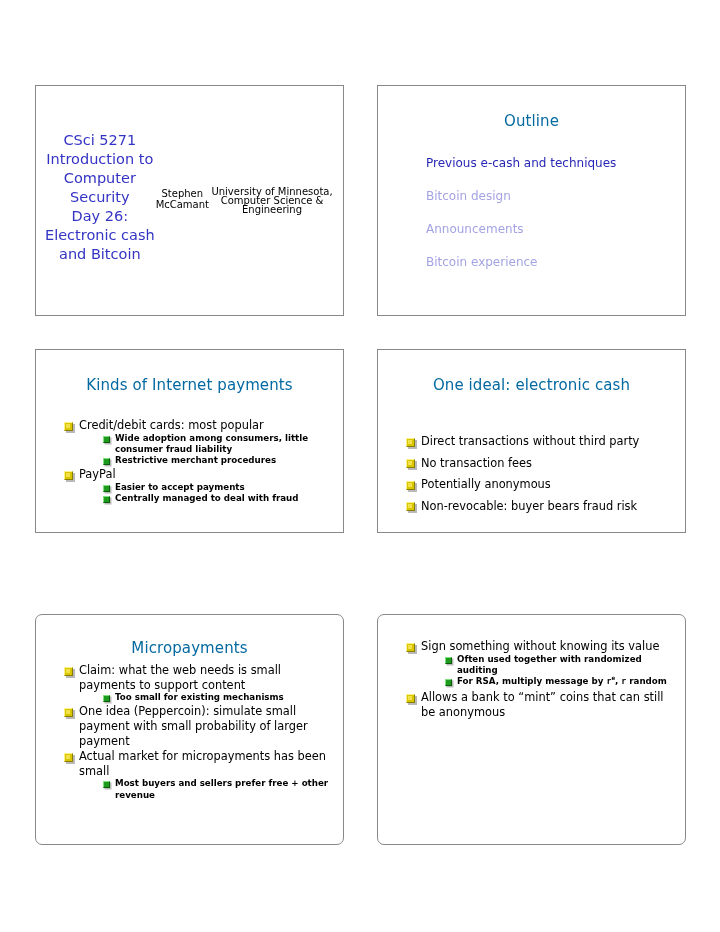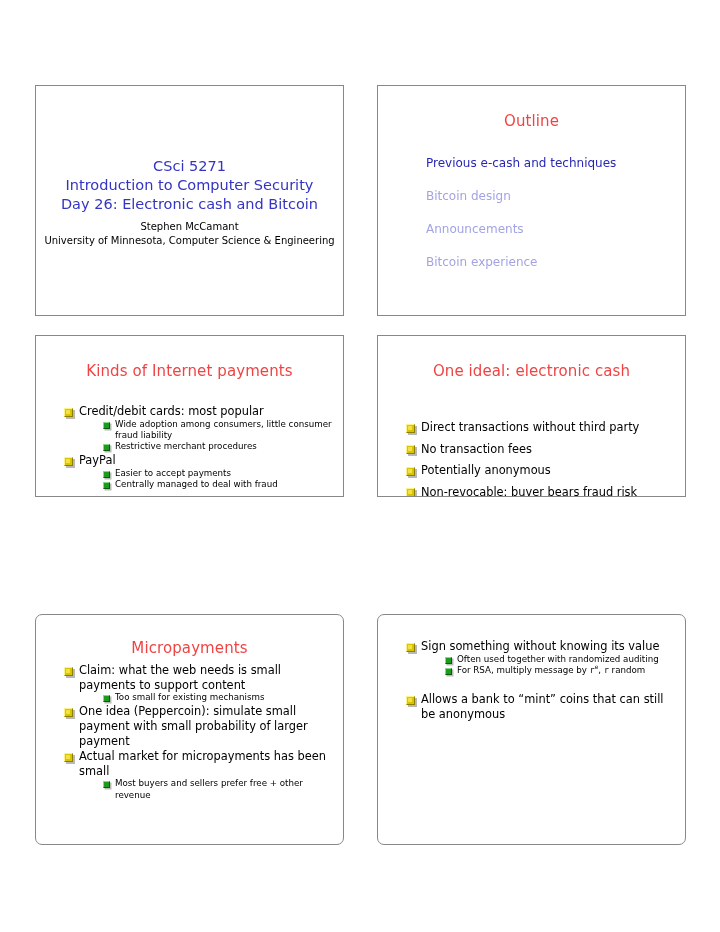--- a/index.html
+++ b/index.html
@@ -26,38 +26,38 @@
     box-sizing: border-box;
     background: #ffffff;
     border: 1px solid #888888;
     overflow: hidden;
   }
 
   
   .col-l { left: 35px;  width: 309px; }
   .col-r { left: 377px; width: 309px; }
   .row-1 { top: 85px;  height: 231px; }
-  .row-2 { top: 335px; height: 162px; }
+  .row-2 { top: 349px; height: 184px; }
   .row-3 { top: 614px; height: 231px; border-radius: 7px; }
 
   
   .slide-title {
     text-align: center;
-    color: #ef4444;
+    color: #0369a1;
     font-family: "DejaVu Sans", sans-serif;
     font-size: 15px;
     font-weight: 400;
     letter-spacing: 0.1px;
     margin: 0;
   }
 
   
   .title-slide {
     display: flex;
-    flex-direction: column;
+    flex-direction: row;
     justify-content: center;
     align-items: center;
     height: 100%;
     padding: 0 8px;
     box-sizing: border-box;
   }
   .title-slide .main-title {
     color: #3434c4;
     font-size: 14.5px;
     line-height: 19px;
@@ -100,21 +100,21 @@
     padding: 0 10px 0 28px;
   }
   .content-body.pad-lg { padding-top: 24px; }
   .content-body.pad-sm { padding-top: 6px; }
 
   ul.lvl1, ul.lvl2 {
     list-style: none;
     margin: 0;
     padding: 0;
   }
-  ul.lvl2 { margin: 0 0 0 24px; }
+  ul.lvl2 { margin: 0 0 0 24px; font-weight: bold; }
 
   li.b1, li.b2 {
     position: relative;
     color: #000000;
   }
   li.b1 {
     font-size: 11.4px;
     line-height: 14.6px;
     padding-left: 15px;
     margin-bottom: 1px;
@@ -304,21 +304,21 @@
             <li class="b2">
               <span class="bullet-green"></span>
               <span>Often used together with randomized auditing</span>
             </li>
             <li class="b2">
               <span class="bullet-green"></span>
               <span>For RSA, multiply message by </span><span class="mono"><span>r</span><sup>e</sup></span><span>, </span><span class="mono">r</span><span> random</span>
             </li>
           </ul>
         </li>
-        <li class="b1" style="margin-top:16px">
+        <li class="b1" style="margin-top:3px">
           <span class="bullet-gold"></span>
           <span>Allows a bank to “mint” coins that can still be anonymous</span>
         </li>
       </ul>
     </div>
   </div>
 
 </div>
 
 </body></html>

